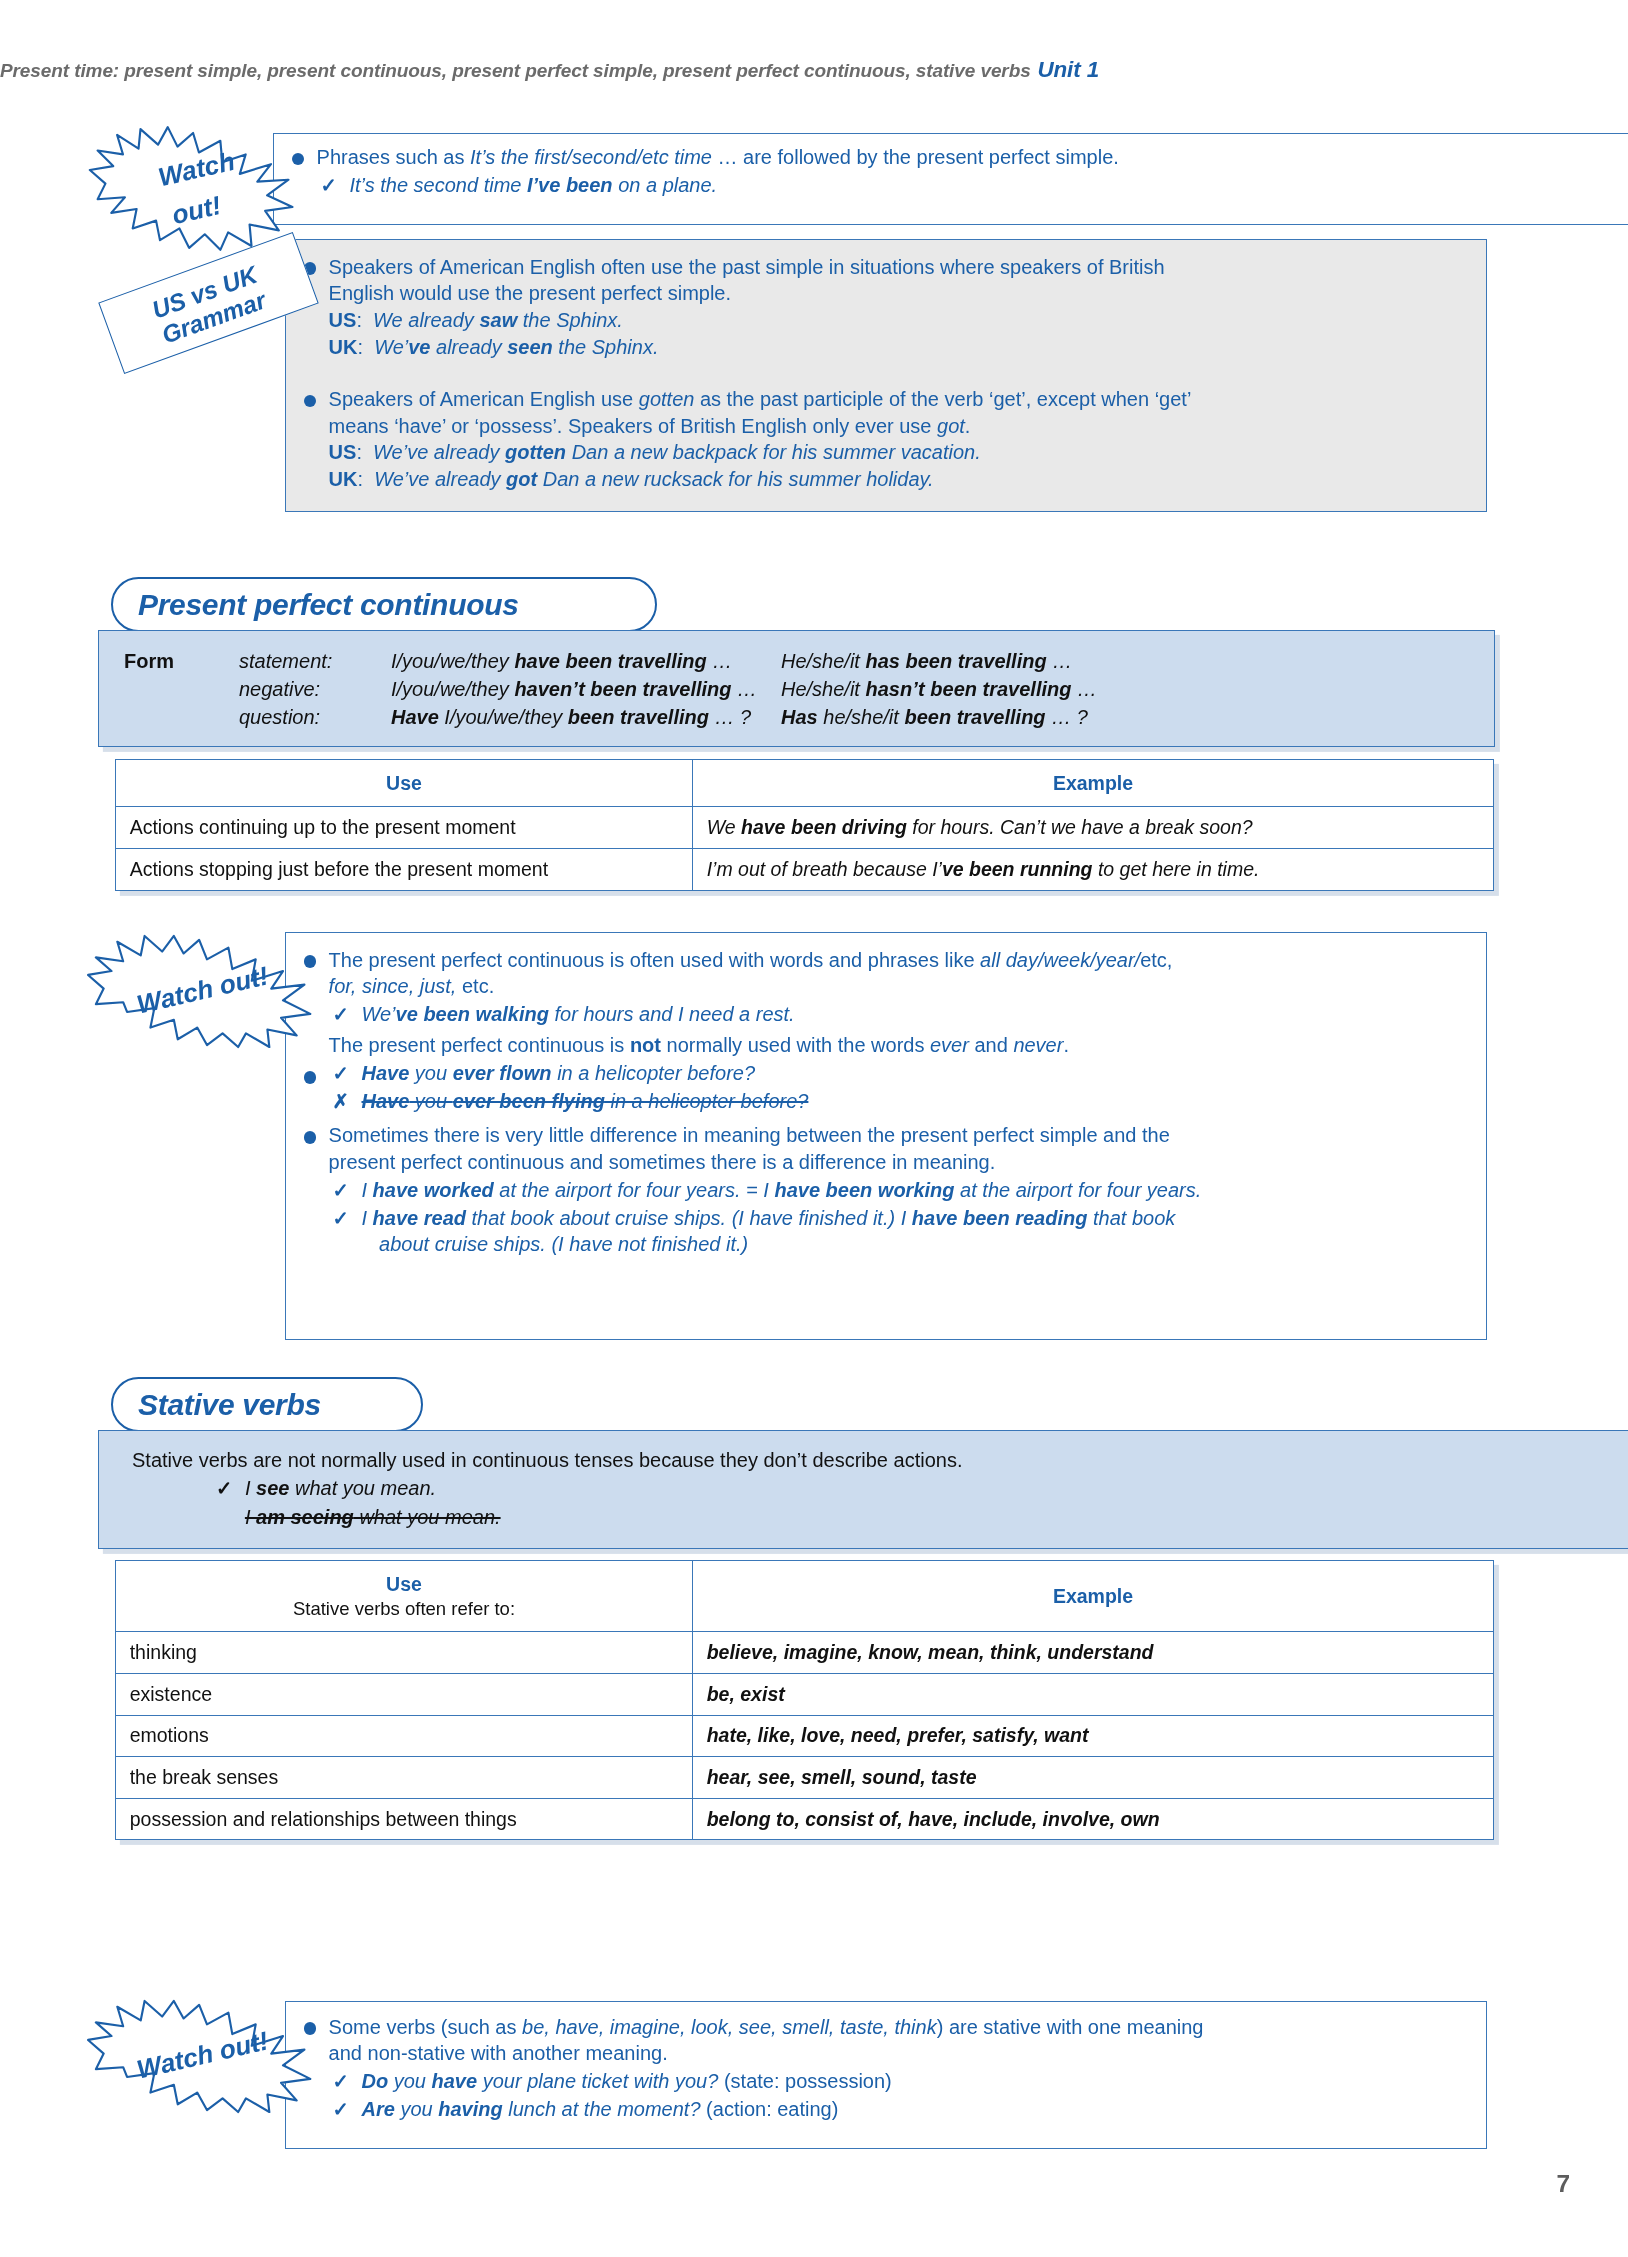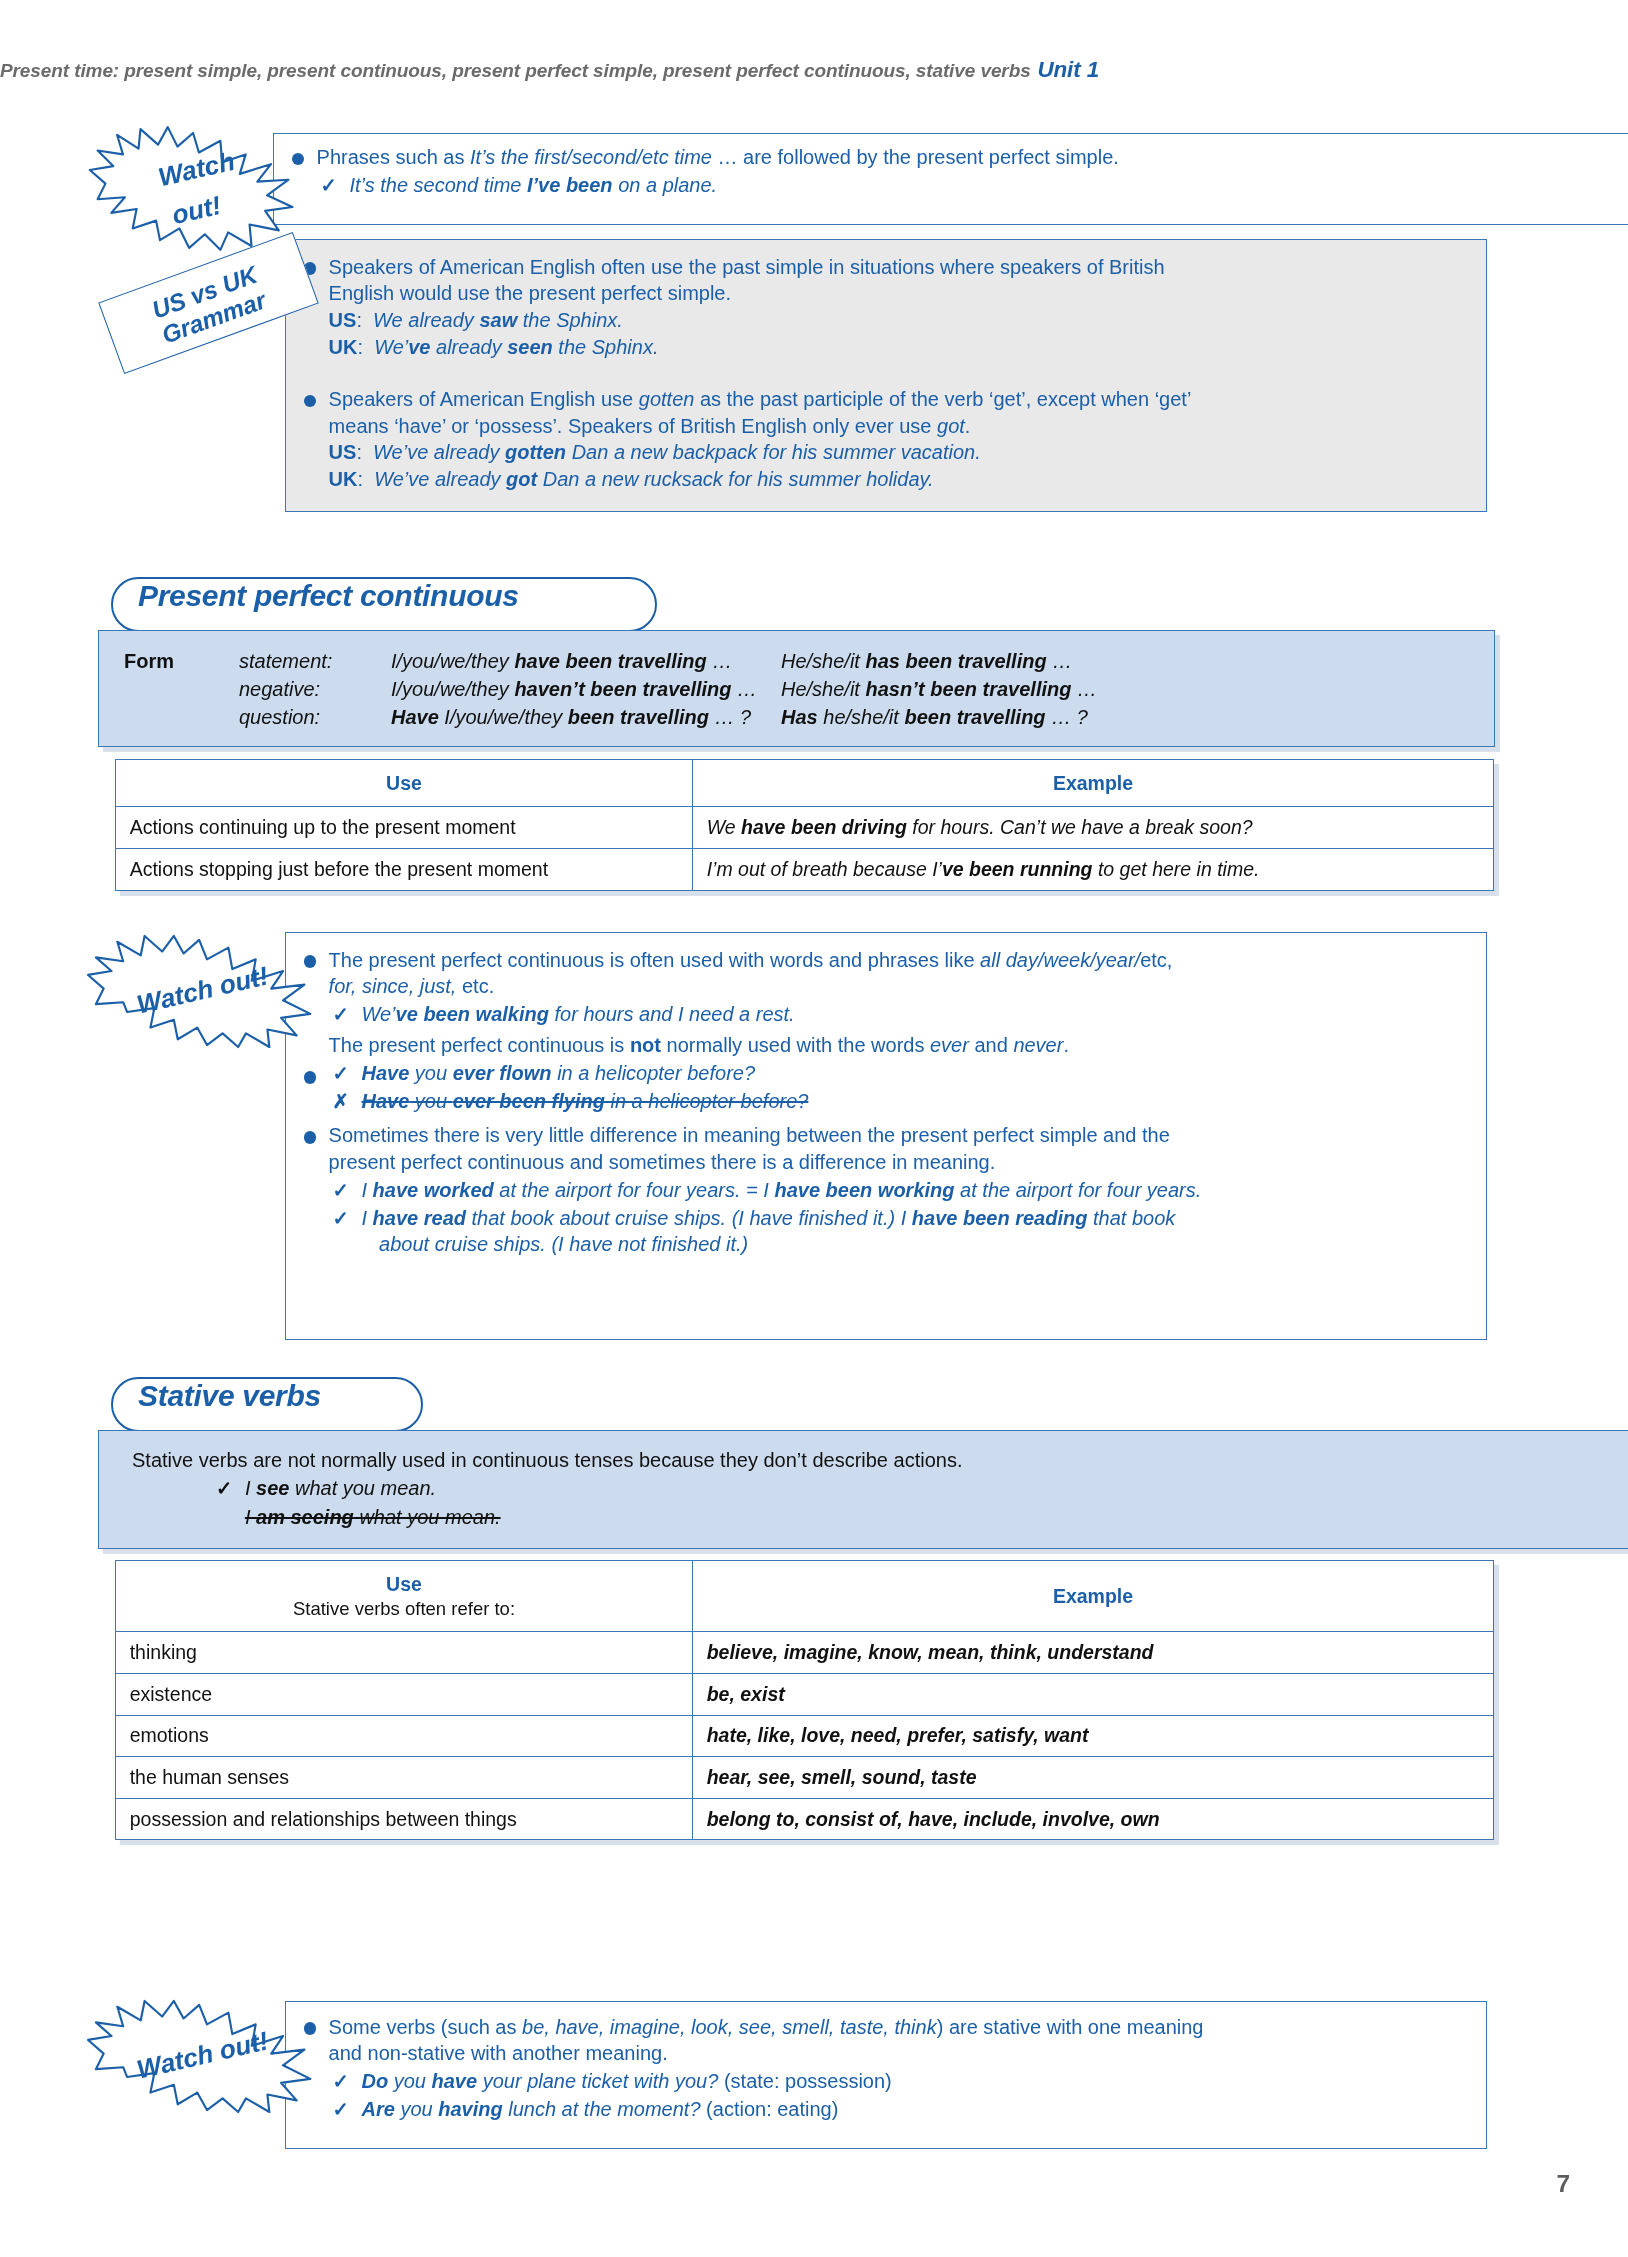--- a/index.html
+++ b/index.html
@@ -111,21 +111,21 @@
   }
 
   
   .pill{
     position:absolute;
     border:2.1px solid #1b5fa8;
     border-radius:33px;
     background:#ffffff;
     color:#1b5fa8;
     font-weight:bold;font-style:italic;
-    display:flex;
+    display:flex;align-items:center;
     padding:0 25px;
     box-sizing:border-box;
     letter-spacing:-0.3px;
   }
 
   
   .formbox{
     padding:15.6px 0 13.7px 25px;
     font-size:20px;
     color:#111111;
@@ -370,21 +370,21 @@
     </tr>
     <tr>
       <td class="use">existence</td>
       <td class="vlist">be, exist</td>
     </tr>
     <tr>
       <td class="use">emotions</td>
       <td class="vlist">hate, like, love, need, prefer, satisfy, want</td>
     </tr>
     <tr>
-      <td class="use">the human senses</td>
+      <td class="use">the break senses</td>
       <td class="vlist">hear, see, smell, sound, taste</td>
     </tr>
     <tr>
       <td class="use">possession and relationships between things</td>
       <td class="vlist">belong to, consist of, have, include, involve, own</td>
     </tr>
   </tbody>
     </table>
 
   <div class="box" style="left:285px;top:2001px;width:1202px;height:148px;">

